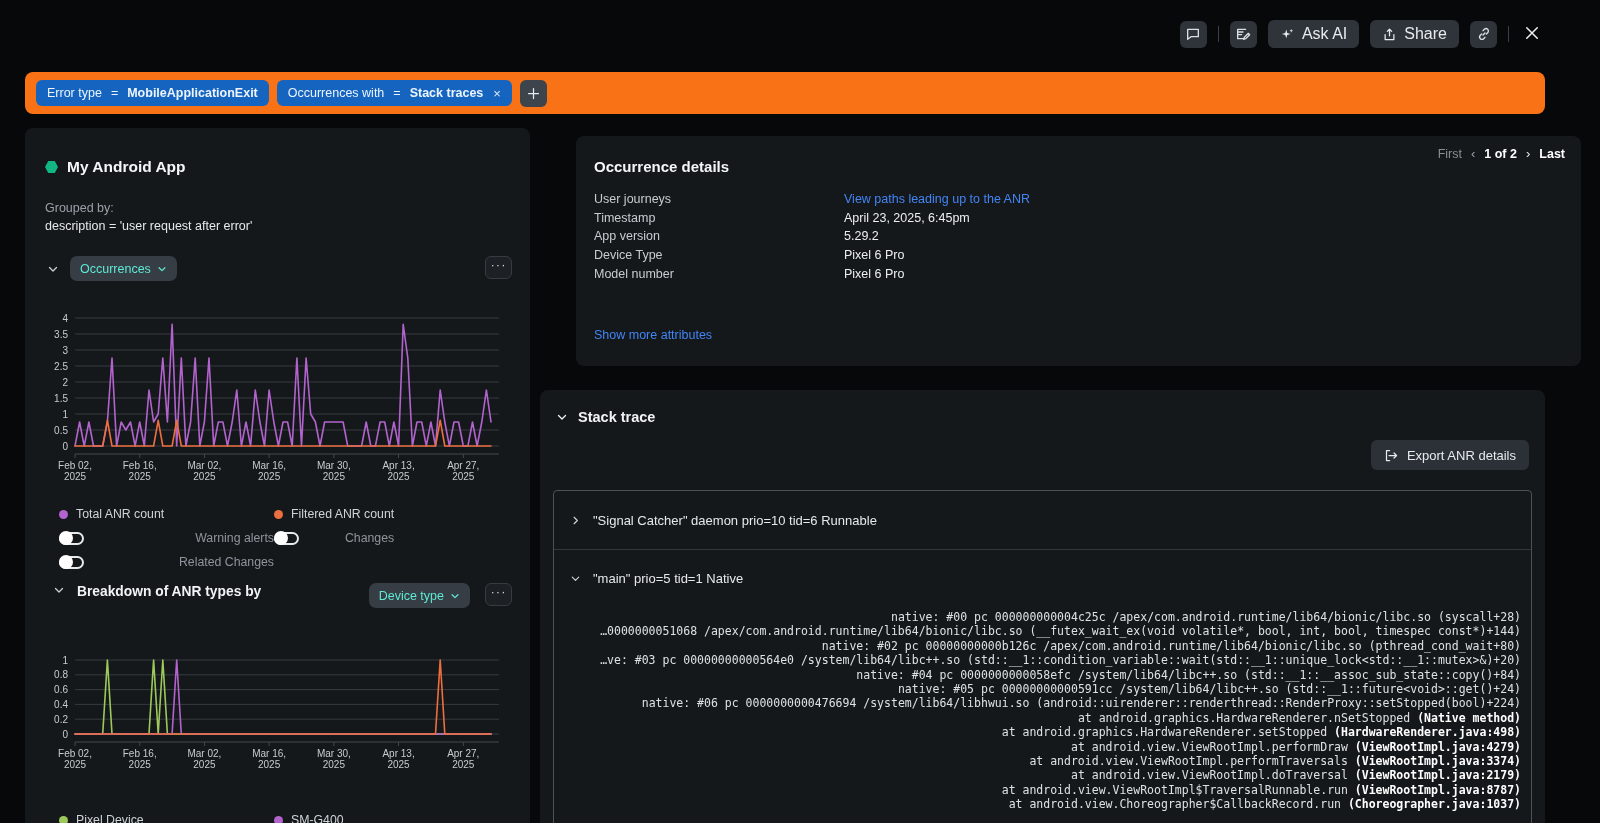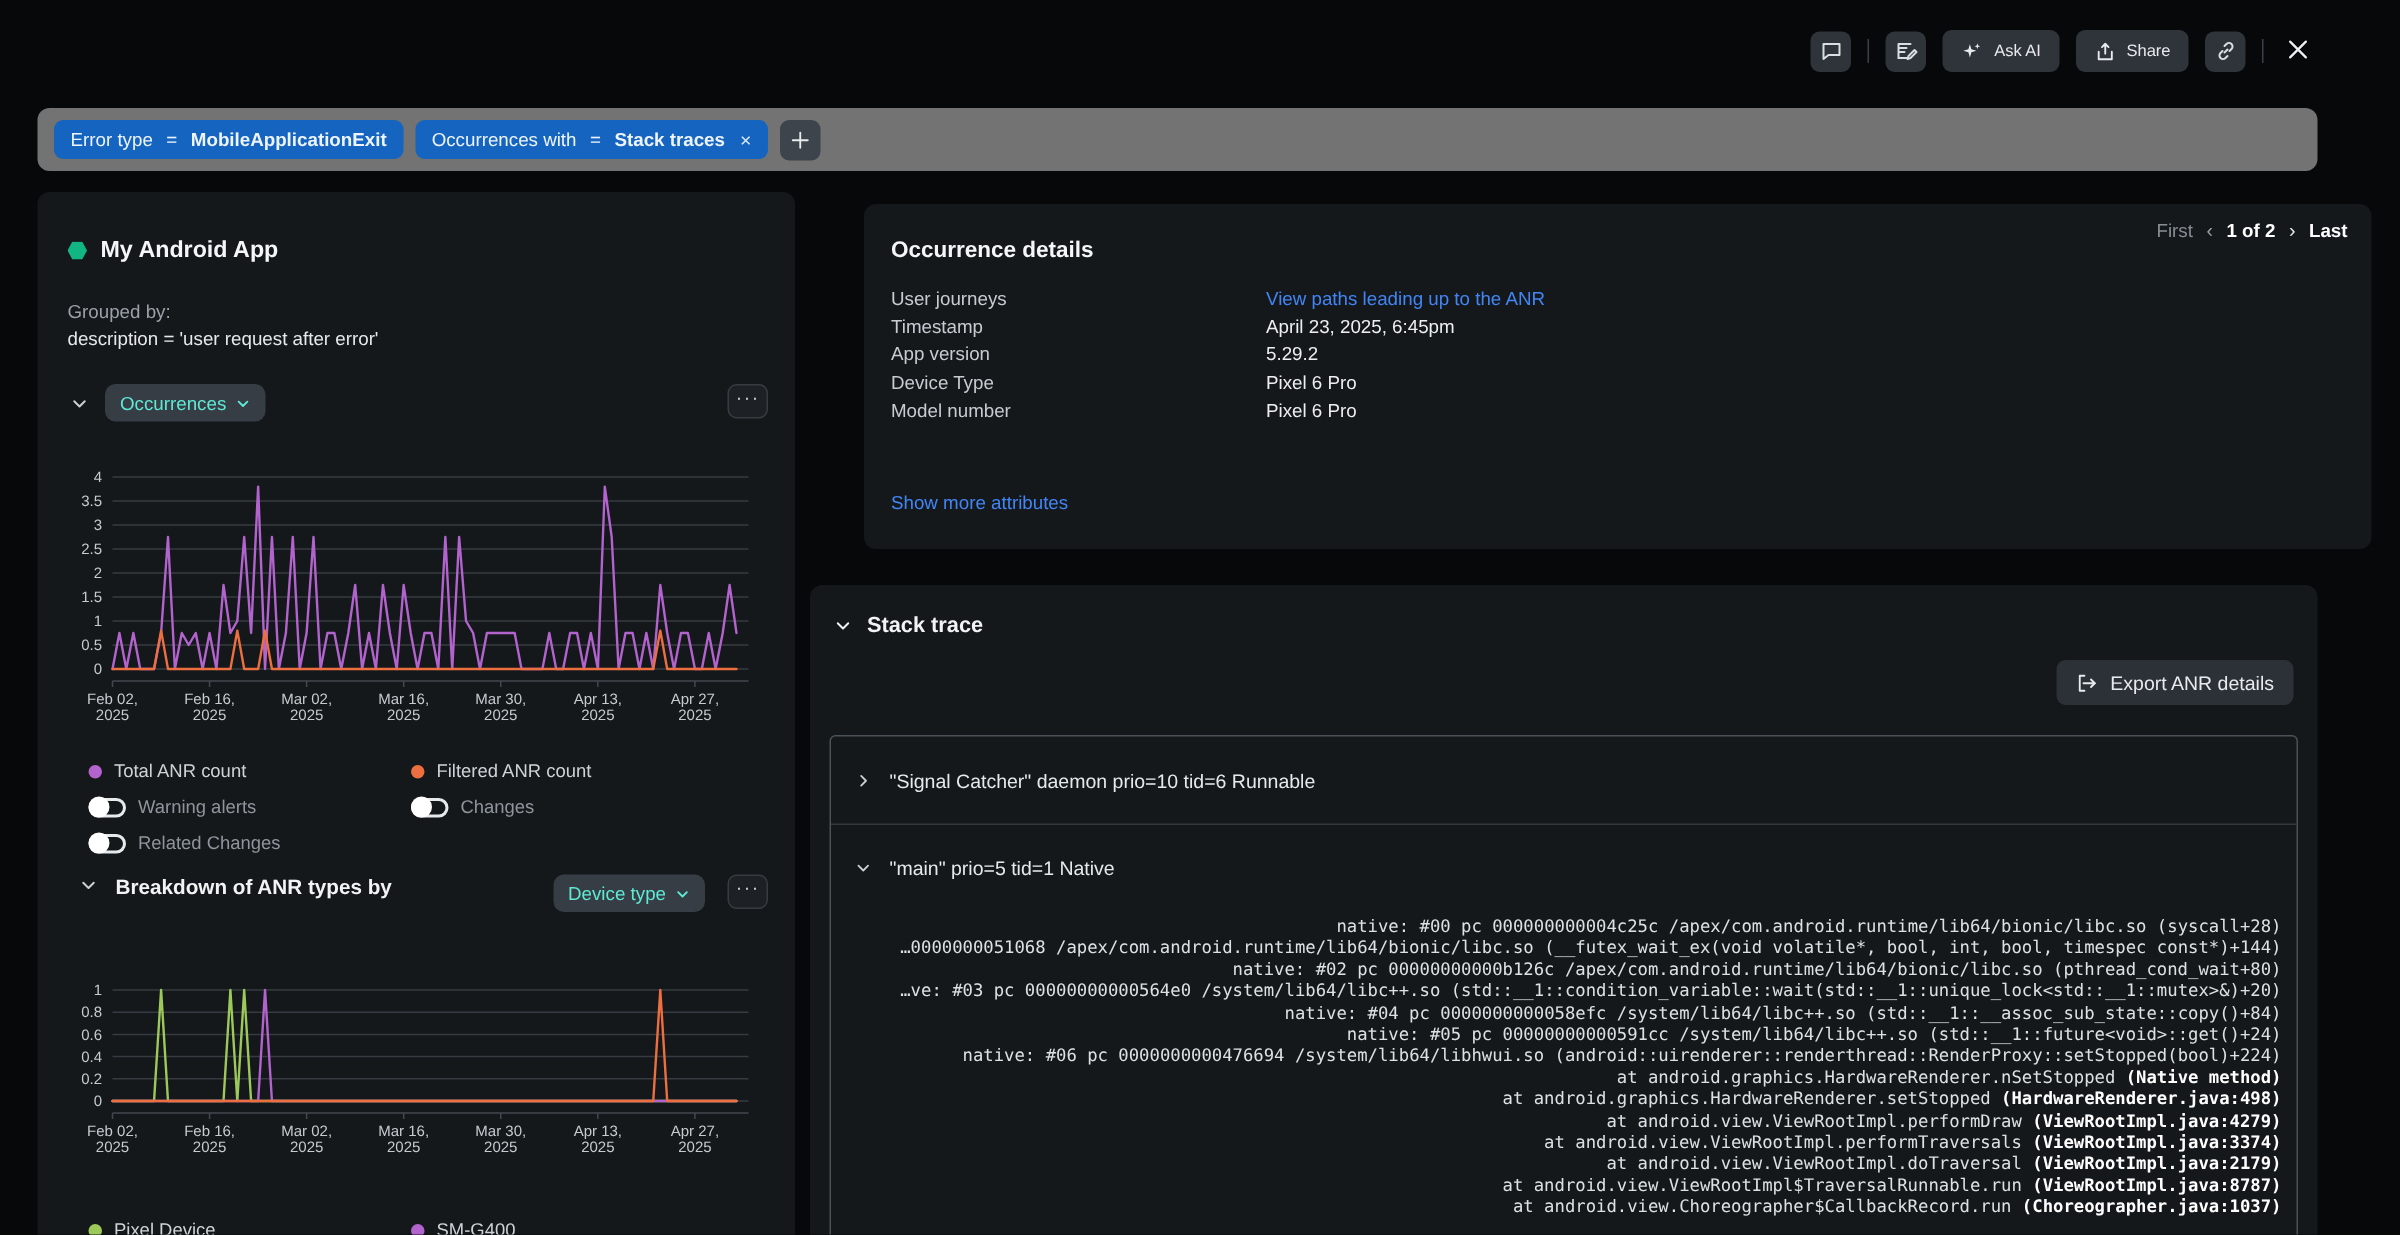--- a/index.html
+++ b/index.html
@@ -13,29 +13,29 @@
 
   
   .topbar { position:absolute; top:20px; right:56px; display:flex; align-items:center; gap:11px; }
   .icon-btn {
     width:27px; height:27px; border:none; background:#2e343a; border-radius:6px;
     display:flex; align-items:center; justify-content:center; color:#d9dee2; padding:0; cursor:pointer;
   }
   .pill-btn {
     height:28px; border:none; background:#2e343a; border-radius:6px;
     display:inline-flex; align-items:center; gap:7px; padding:0 12px;
-    color:#e8eaed; font-size:11px; font-family:inherit; cursor:pointer;
+    color:#e8eaed; font-size:16px; font-family:inherit; cursor:pointer;
   }
   .vdiv { width:1px; height:16px; background:#3a4046; }
   .close-btn { width:24px; height:24px; border:none; background:transparent; color:#eef1f3; padding:0; cursor:pointer; }
 
   
   .filterbar {
     position:absolute; left:25px; top:72px; width:1520px; height:42px;
-    background:#737373; border-radius:8px; display:flex; align-items:center; gap:8px; padding:0 11px;
+    background:#f97316; border-radius:8px; display:flex; align-items:center; gap:8px; padding:0 11px;
   }
   .chip {
     height:26px; background:#1565c0; border-radius:6px; display:inline-flex; align-items:center;
     gap:9px; padding:0 11px; font-size:12.5px; color:#edf4fd; white-space:nowrap;
   }
   .chip .chip-val { font-weight:bold; }
   .chip .chip-x { font-size:13px; line-height:1; opacity:.92; cursor:pointer; margin-left:1px; }
   .add-btn {
     width:27px; height:27px; border:none; background:#3d444b; border-radius:6px; color:#e8eaed;
     display:flex; align-items:center; justify-content:center; padding:0; cursor:pointer;
@@ -71,21 +71,21 @@
   .more-1 { top:128px; } .more-2 { top:455px; }
 
   .chart-svg { position:absolute; left:14px; }
   #chart1 { top:182px; }
   #chart2 { top:506px; }
 
   .legend { position:absolute; left:34px; display:grid; grid-template-columns:215px auto; row-gap:4px; }
   #legend1 { top:376px; }
   #legend2 { top:682px; }
   .lg-item { display:flex; align-items:center; gap:8px; font-size:12.3px; color:#ced3d8; height:20px; }
-  .lg-item.toggle-item { color:#8e959c; }
+  .lg-item.toggle-item { color:#8e959c;justify-content:space-between; }
   .lg-dot { width:9px; height:9px; border-radius:50%; flex:0 0 auto; }
   .toggle { position:relative; width:25px; height:13px; border:2px solid #e7eaec; border-radius:8px; flex:0 0 auto; cursor:pointer; }
   .toggle::before { content:""; position:absolute; left:-2px; top:-2.5px; width:14px; height:14px; background:#fff; border-radius:50%; }
 
   .breakdown-row { position:absolute; left:28px; top:456px; display:flex; gap:12px; }
   .breakdown-row .bd-title { font-size:13.8px; font-weight:bold; color:#f1f3f5; }
   .bd-drop { position:absolute; right:60px; top:455px; }
 
   
   .pagination { position:absolute; top:10px; right:16px; display:flex; align-items:center; gap:9px; font-size:12.5px; }

